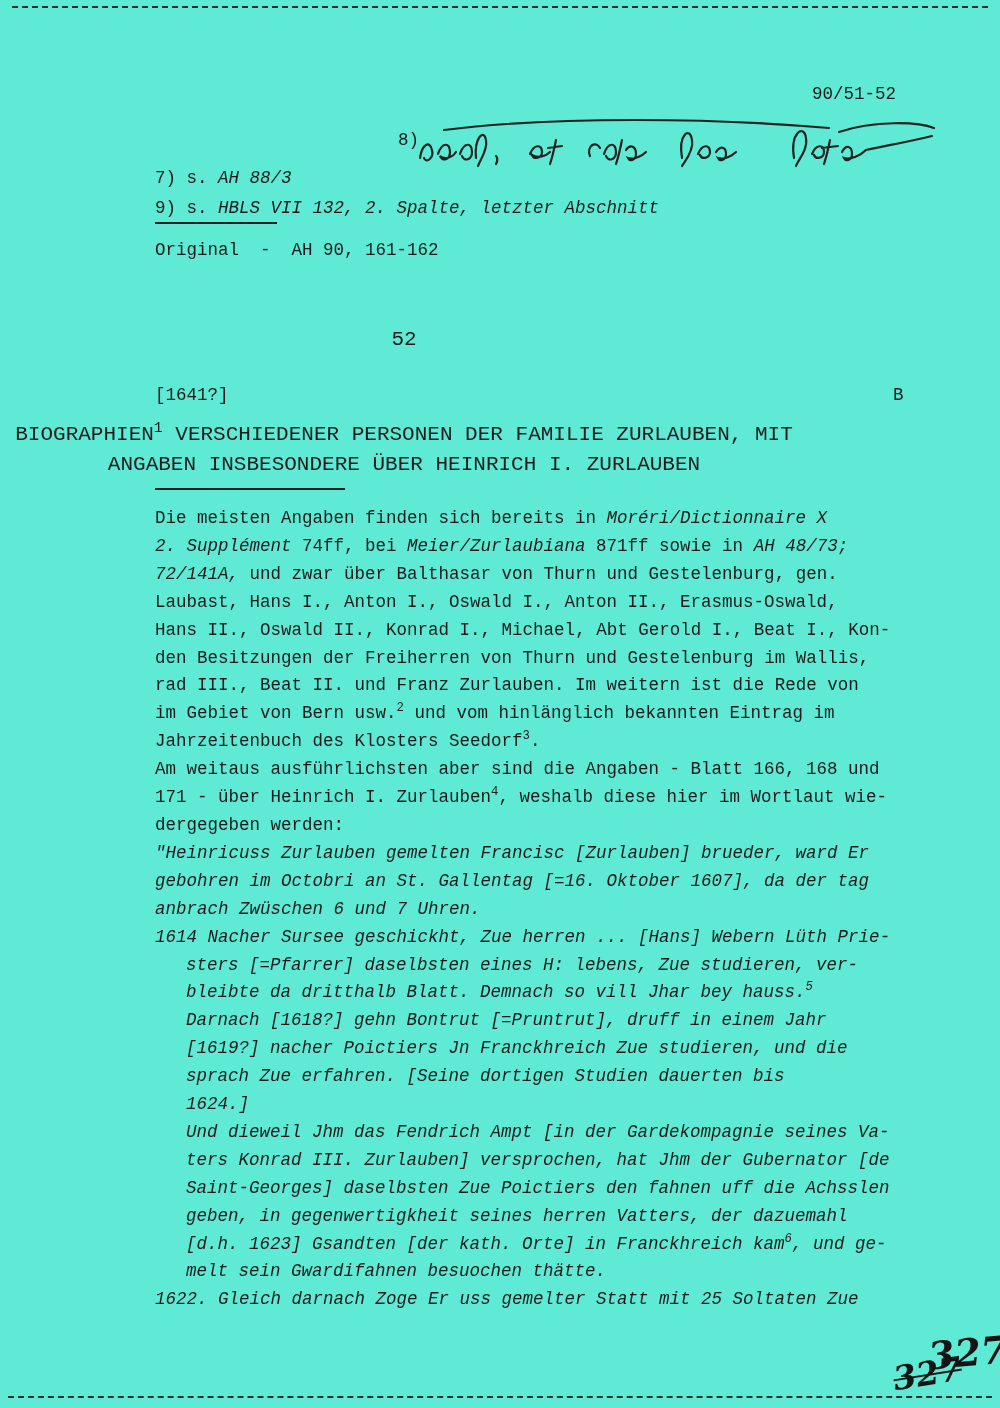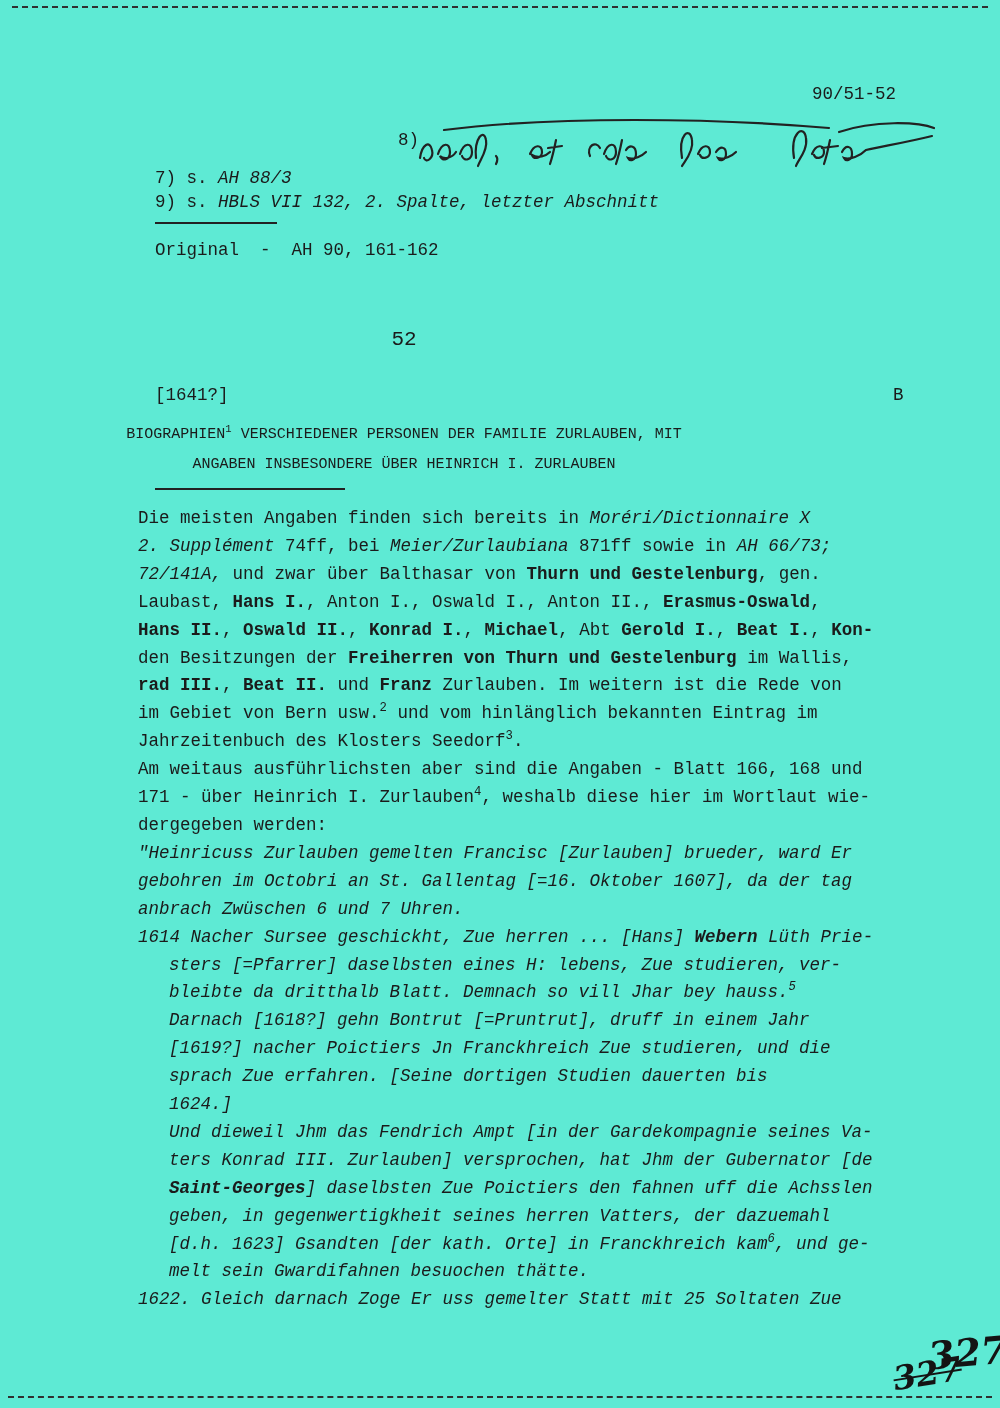--- a/index.html
+++ b/index.html
@@ -8,31 +8,31 @@
     position: relative;
     width: 1000px;
     height: 1408px;
     background: #5eead4;
     font-family: "Liberation Mono", "DejaVu Sans Mono", monospace;
     color: #1b1b1b;
     overflow: hidden;
   }
   .abs { position: absolute; white-space: pre; font-size: 17.5px; }
   .center { left: 0; width: 808px; text-align: center; }
-  .b { font-weight: bold; }
+  .b { font-weight: normal; }
   .i { font-style: italic; }
   .sup, sup.sup { vertical-align: super; font-size: 0.7em; line-height: 0; }
   .rule { position: absolute; border-top: 2px solid #222; }
   .scanline { position: absolute; border-top: 2px dashed #2f2f2f; }
-  .body-text { position: absolute; left: 138px; top: 505px; width: 810px; }
+  .body-text { position: absolute; left: 155px; top: 505px; width: 810px; }
   .bline { white-space: pre; font-size: 17.5px; line-height: 27.9px; }
   .bline.ind { padding-left: 31px; }
   .bline.it { font-style: italic; }
   .docnum { font-size: 21px; }
-  .title-line { font-size: 15px; line-height: 30px; }
+  .title-line { font-size: 21px; line-height: 30px; }
   .hw-num {
     position: absolute;
     font-family: "DejaVu Serif", serif;
     font-style: italic;
     font-weight: bold;
     color: #141414;
   }
   .hw-num.struck { text-decoration: line-through; text-decoration-thickness: 2px; }
   svg.hw { position: absolute; }
   svg.hw path { fill: none; stroke: #222; stroke-width: 2.2; stroke-linecap: round; }
@@ -55,39 +55,39 @@
     <path d="M30 18 C140 4, 300 6, 415 16"></path>
     <path d="M425 20 C460 8, 505 10, 520 16"></path>
     <path d="M6 46 C8 32 16 28 18 38 C20 46 12 52 10 46 M24 42 C28 30 36 30 36 40 C36 48 28 50 26 44 C30 48 38 46 42 40 M46 42 C50 30 58 30 58 40 C58 48 50 50 48 44 M62 46 C60 26 70 16 72 28 C74 38 66 48 64 54"></path>
     <path d="M82 52 C84 48 84 46 82 44"></path>
     <path d="M116 42 C120 32 128 32 128 40 C128 46 120 48 118 43 C124 47 132 44 136 40 M142 28 C140 38 138 46 136 52 M134 36 L148 34"></path>
     <path d="M176 44 C172 34 182 28 186 36 M190 42 C194 30 202 30 202 40 C202 48 194 50 192 44 M208 28 C206 38 204 46 202 52 M212 38 C216 32 222 34 222 42 C222 48 216 50 214 46 C220 48 228 44 232 40"></path>
     <path d="M268 46 C264 22 276 14 278 28 C280 40 270 50 268 54 M284 42 C288 32 296 32 296 40 C296 46 288 48 286 43 M302 40 C306 34 312 34 312 42 C312 48 306 50 304 46 C310 48 318 44 322 40"></path>
     <path d="M380 46 C376 20 390 12 392 26 C394 38 384 48 382 54 M398 42 C402 32 410 32 410 40 C410 46 402 48 400 43 M416 28 C414 38 412 46 410 52 M408 36 L424 34 M428 40 C432 32 438 34 438 42 C438 48 432 50 430 46 C436 48 446 44 452 38 C470 34 494 30 518 24"></path>
   </svg>
 
-  <div class="abs" style="left:155px; top:192px;"><span>9) s. </span><span class="i">HBLS VII 132, 2. Spalte, letzter Abschnitt</span></div>
+  <div class="abs" style="left:155px; top:198px;"><span>9) s. </span><span class="i">HBLS VII 132, 2. Spalte, letzter Abschnitt</span></div>
 
   <div class="rule" style="left:155px; top:222px; width:122px;"></div>
 
   <div class="abs" style="left:155px; top:240px;">Original  -  AH 90, 161-162</div>
 
   <div class="abs center docnum" style="top:328px;">52</div>
 
   <div class="abs" style="left:155px; top:385px;">[1641?]</div>
   <div class="abs" style="left:893px; top:385px;">B</div>
 
   <div class="abs center title-line" style="top:420px;"><span>BIOGRAPHIEN</span><sup class="sup">1</sup><span> VERSCHIEDENER PERSONEN DER FAMILIE ZURLAUBEN, MIT</span></div>
   <div class="abs center title-line" style="top:450px;">ANGABEN INSBESONDERE ÜBER HEINRICH I. ZURLAUBEN</div>
 
   <div class="rule" style="left:155px; top:488px; width:190px;"></div>
 
   <div class="body-text">
       <div class="bline"><span>Die meisten Angaben finden sich bereits in </span><span class="i">Moréri/Dictionnaire X</span></div>
-      <div class="bline"><span class="i">2. Supplément</span><span> 74ff, bei </span><span class="i">Meier/Zurlaubiana</span><span> 871ff sowie in </span><span class="i">AH 66/73;</span></div>
+      <div class="bline"><span class="i">2. Supplément</span><span> 74ff, bei </span><span class="i">Meier/Zurlaubiana</span><span> 871ff sowie in </span><span class="i">AH 48/73;</span></div>
       <div class="bline"><span class="i">72/141A,</span><span> und zwar über Balthasar von </span><span class="b">Thurn und Gestelenburg</span><span>, gen.</span></div>
       <div class="bline"><span>Laubast, </span><span class="b">Hans I.</span><span>, Anton I., Oswald I., Anton II., </span><span class="b">Erasmus-Oswald</span><span>,</span></div>
       <div class="bline"><span class="b">Hans II.</span><span>, </span><span class="b">Oswald II.</span><span>, </span><span class="b">Konrad I.</span><span>, </span><span class="b">Michael</span><span>, Abt </span><span class="b">Gerold I.</span><span>, </span><span class="b">Beat I.</span><span>, </span><span class="b">Kon-</span></div>
       <div class="bline"><span>den Besitzungen der </span><span class="b">Freiherren von Thurn und Gestelenburg</span><span> im Wallis,</span></div>
       <div class="bline"><span class="b">rad III.</span><span>, </span><span class="b">Beat II.</span><span> und </span><span class="b">Franz</span><span> Zurlauben. Im weitern ist die Rede von</span></div>
       <div class="bline"><span>im Gebiet von Bern usw.</span><span class="sup">2</span><span> und vom hinlänglich bekannten Eintrag im</span></div>
       <div class="bline"><span>Jahrzeitenbuch des Klosters Seedorf</span><span class="sup">3</span><span>.</span></div>
       <div class="bline"><span>Am weitaus ausführlichsten aber sind die Angaben - Blatt 166, 168 und</span></div>
       <div class="bline"><span>171 - über Heinrich I. Zurlauben</span><span class="sup">4</span><span>, weshalb diese hier im Wortlaut wie-</span></div>
       <div class="bline"><span>dergegeben werden:</span></div>

